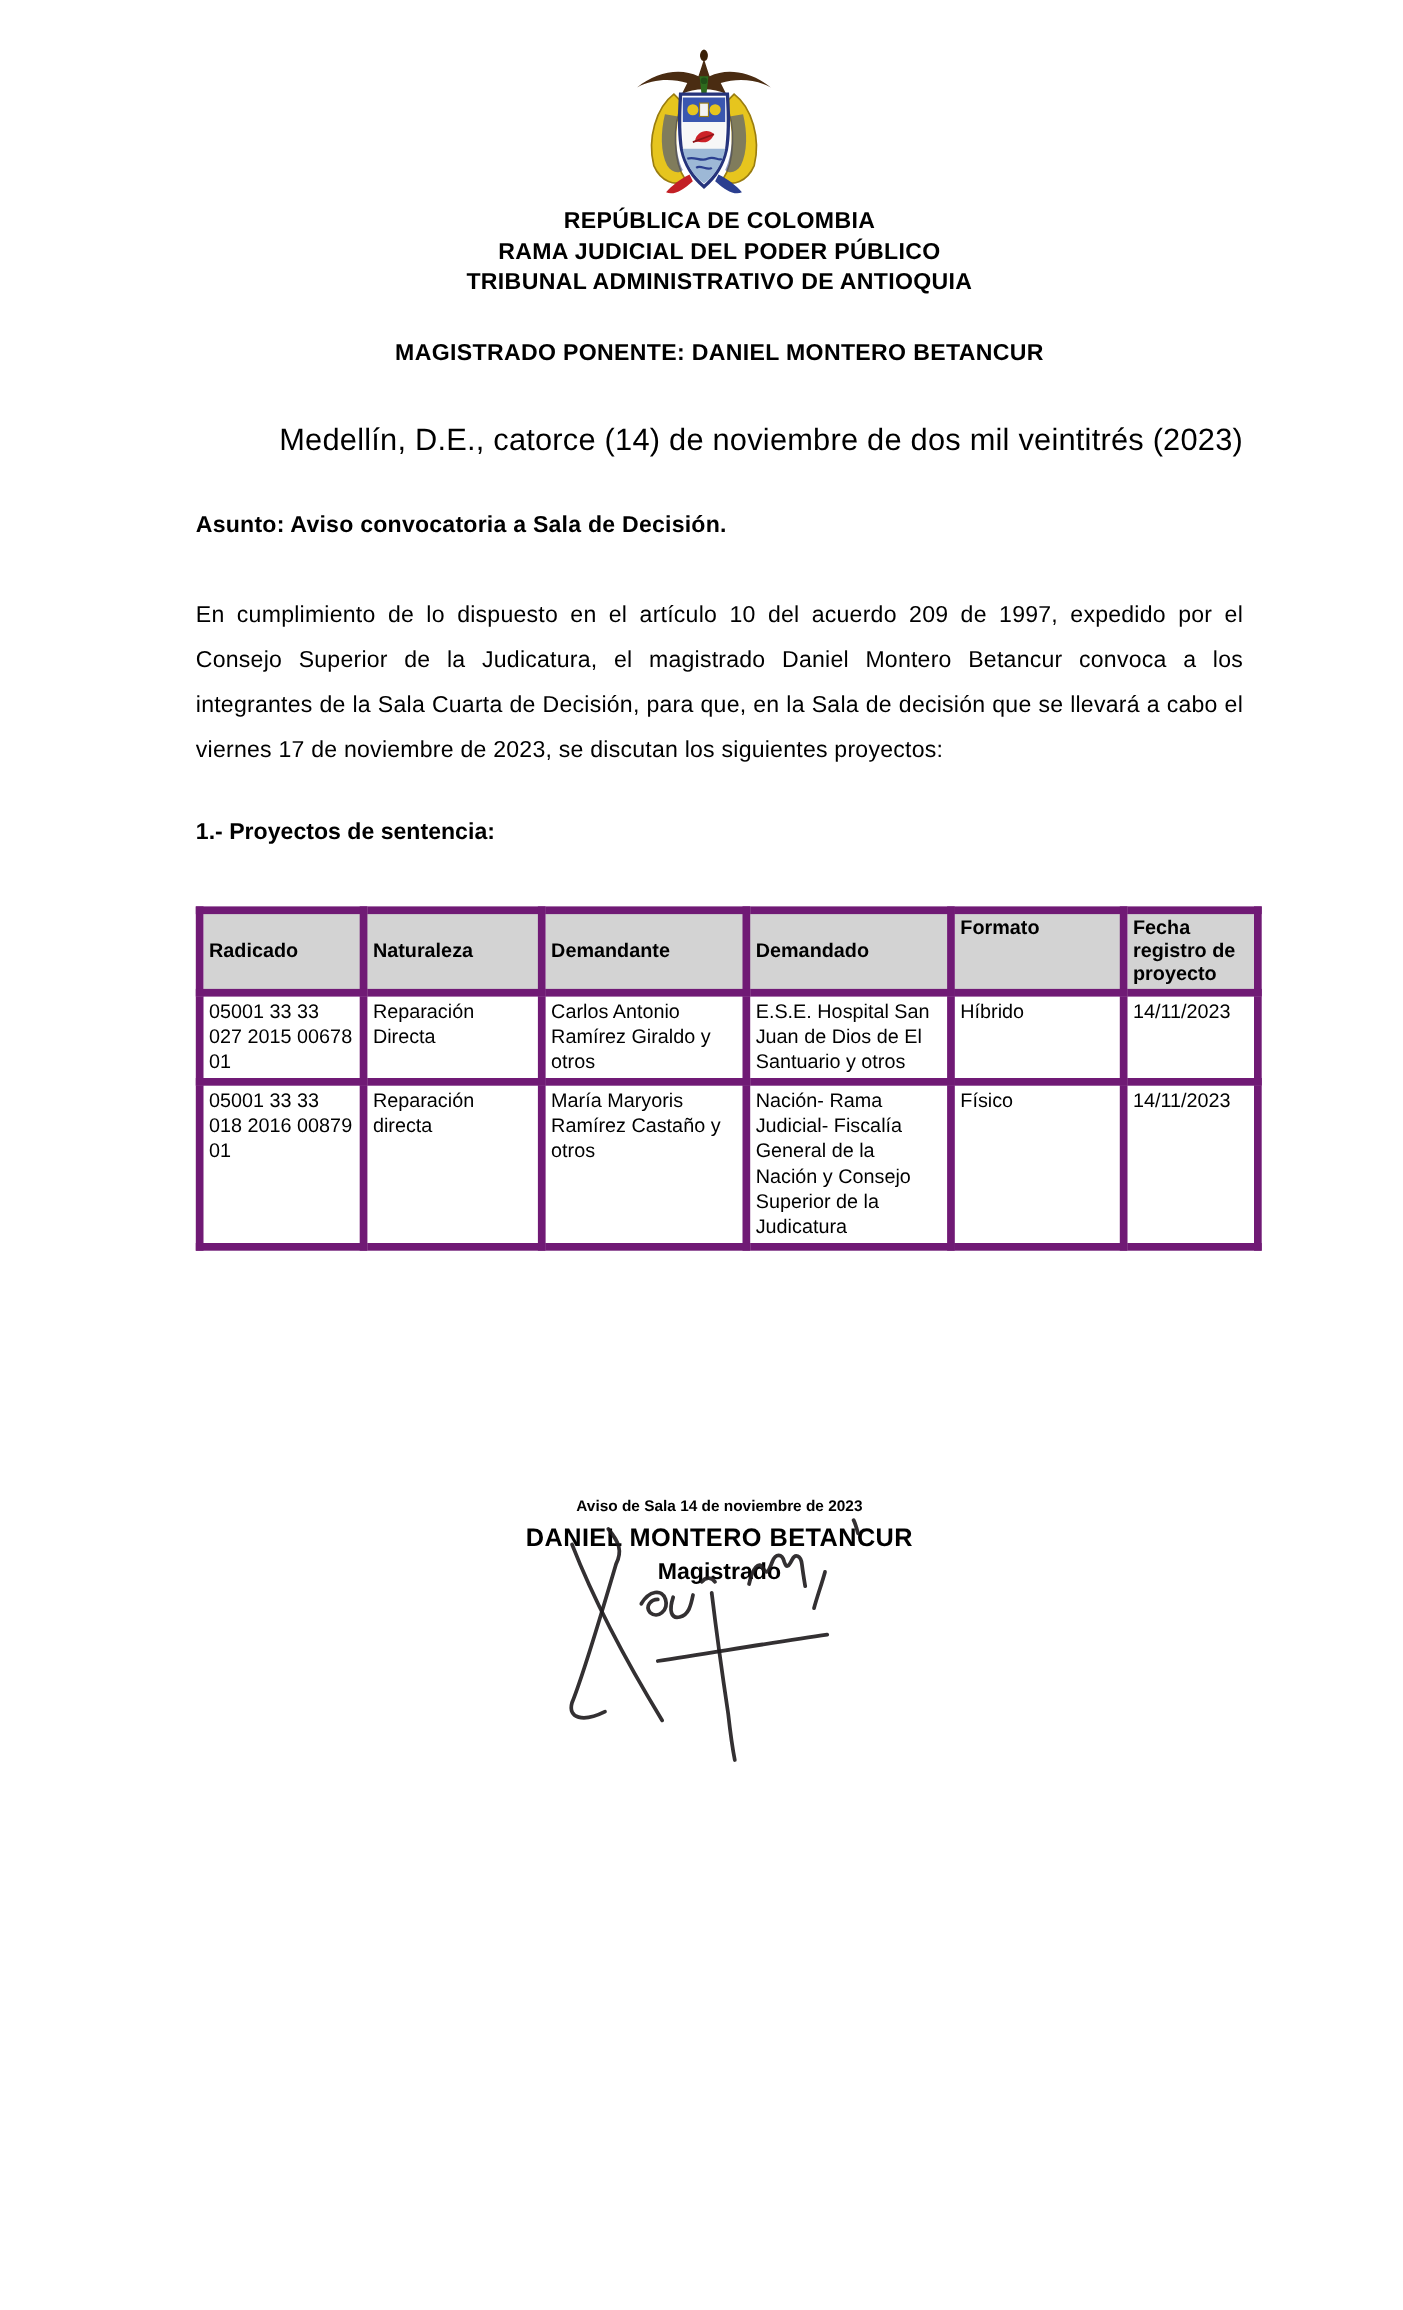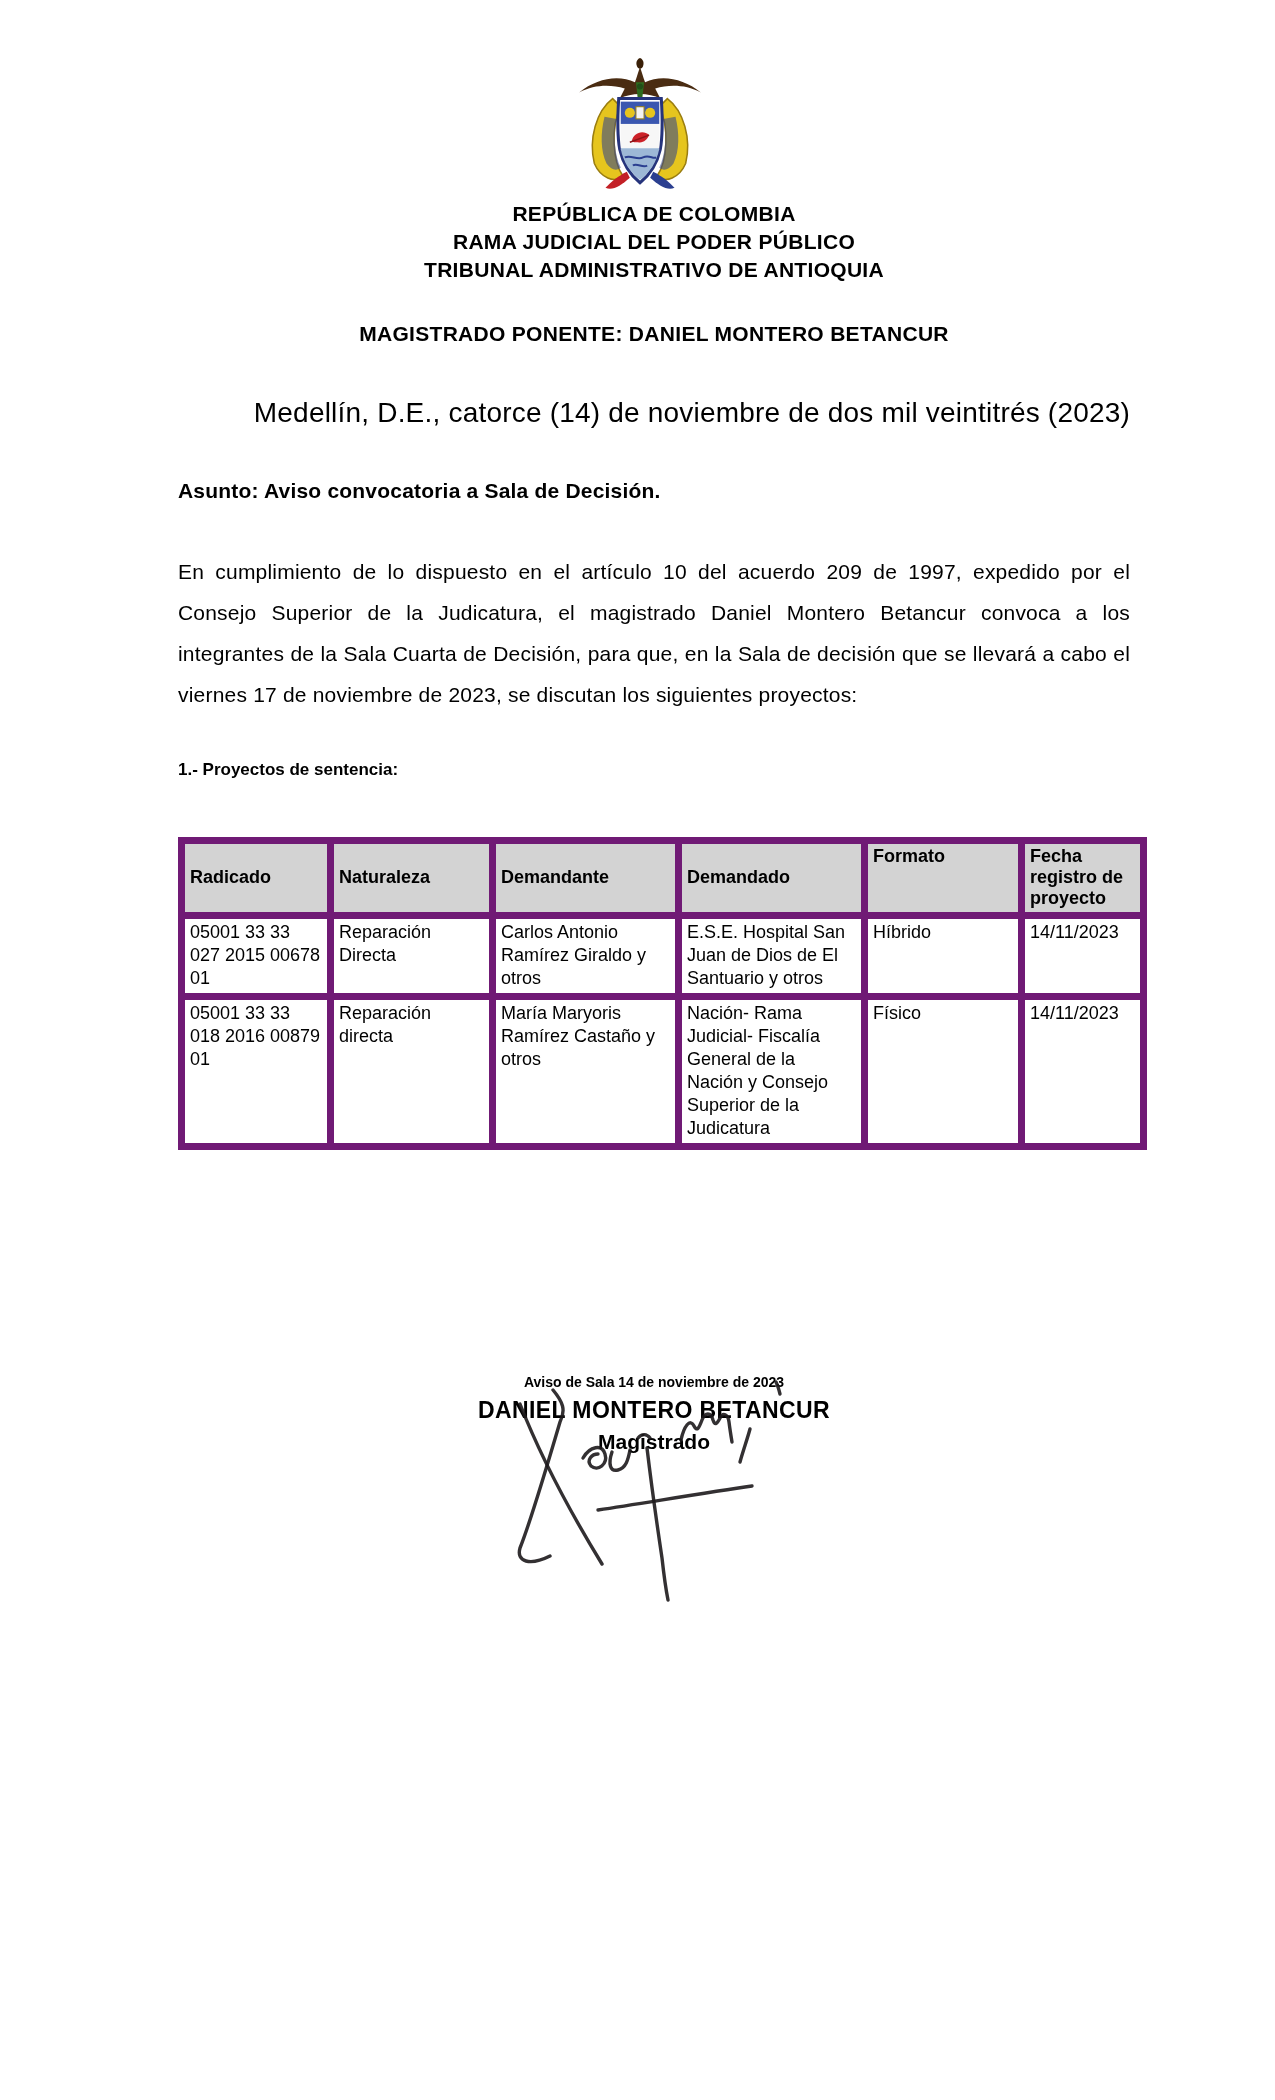--- a/index.html
+++ b/index.html
@@ -5,34 +5,34 @@
   html,body{margin:0;padding:0;background:#888;}
   *{box-sizing:border-box;}
   .page{
     position:relative;
     width:1275px;height:2100px;
     margin:0 auto;
     background:#ffffff;
     font-family:"Liberation Sans", sans-serif;
     color:#000;
     overflow:hidden;
-    padding-top:56px;
+    padding-top:43px;
   }
   .content{margin-left:178px;width:952px;}
 
   
   .coat{width:132px;height:142px;margin:0 auto 2px auto;transform:translateX(-14px);}
 
   
   .hdr{font-size:21px;font-weight:bold;line-height:28px;text-align:center;letter-spacing:.3px;}
   .ponente{margin-top:36px;}
   .dateline{font-size:28px;line-height:30px;text-align:right;margin-top:50px;letter-spacing:.2px;}
   .subject{font-size:21px;font-weight:bold;line-height:30px;margin-top:48px;letter-spacing:.2px;}
   .bodypar{font-size:21px;line-height:41px;text-align:justify;margin:45px 0 0 0;letter-spacing:.2px;}
-  .section{font-size:17px;font-weight:bold;line-height:30px;margin-top:40px;}
+  .section{font-size:21px;font-weight:bold;line-height:30px;margin-top:40px;}
 
   
   table.projects{
     margin-top:52px;
     width:962px;
     table-layout:fixed;
     border-collapse:collapse;
     border:1px solid #000;
     border-bottom:2px solid #000;
   }

